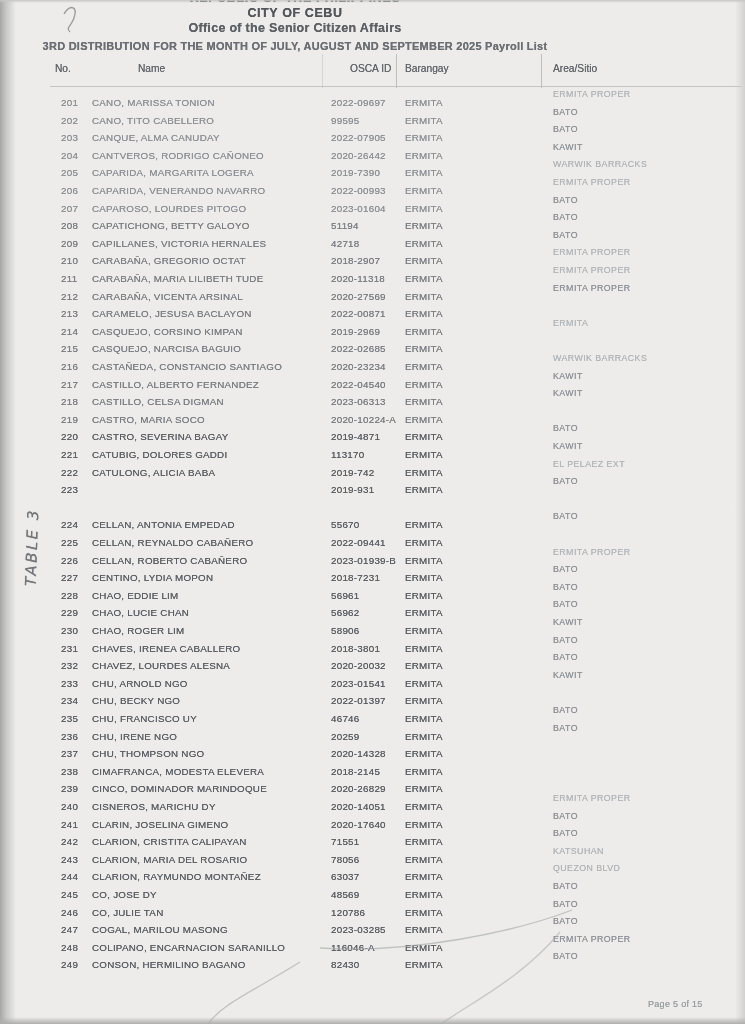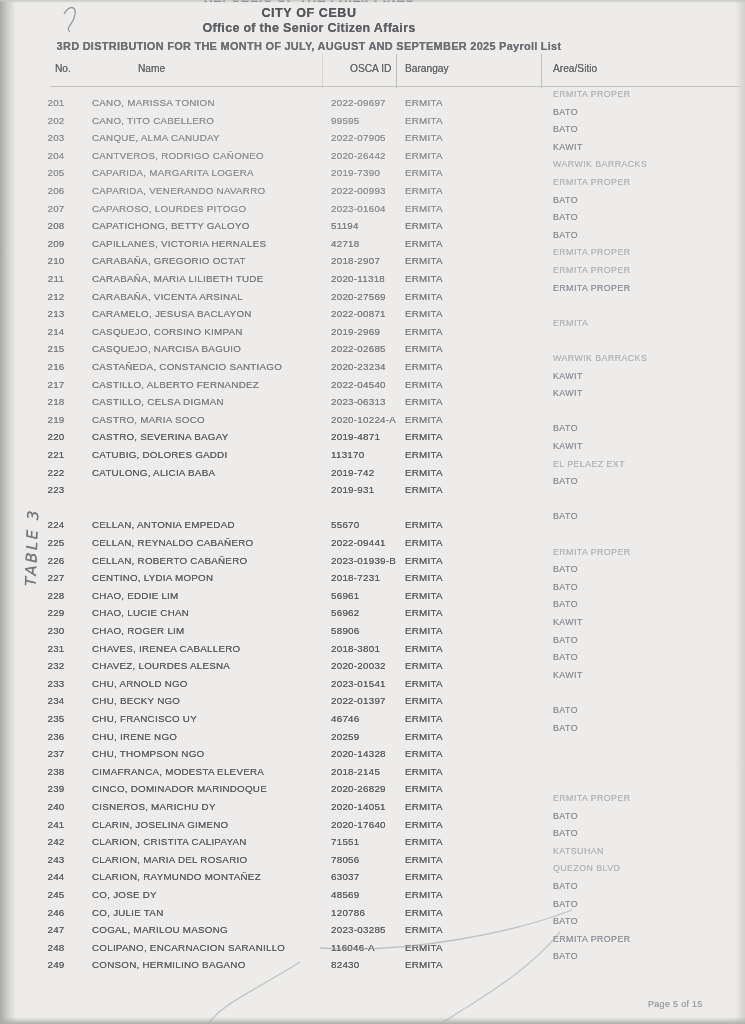--- a/index.html
+++ b/index.html
@@ -18,21 +18,21 @@
   }
   .edge-left{position:absolute;left:0;top:0;width:16px;height:100%;
     background:linear-gradient(to right,#a7a7a5,#c9c9c7 40%,rgba(237,236,234,0));}
   .edge-right{position:absolute;right:0;top:0;width:10px;height:100%;
     background:linear-gradient(to left,#d2d1cf,rgba(237,236,234,0));}
   .edge-bottom{position:absolute;left:0;bottom:0;width:100%;height:7px;
     background:linear-gradient(to top,#aeaeac,rgba(237,236,234,0));}
   .edge-top{position:absolute;left:0;top:0;width:100%;height:3px;
     background:linear-gradient(to bottom,#c6c6c4,rgba(237,236,234,0));}
 
-  .hdr{position:absolute;left:14px;width:590px;text-align:center;font-weight:bold;
+  .hdr{position:absolute;left:0;width:590px;text-align:center;font-weight:bold;
     text-shadow:0 0 .6px currentColor;}
   .hdr-1{top:-9px;font-size:12.5px;color:#5a5e62;letter-spacing:.6px;}
   .hdr-2{top:6px;font-size:12.5px;color:#53575b;letter-spacing:.6px;}
   .hdr-3{top:21px;font-size:12.5px;color:#5d6165;letter-spacing:.3px;}
   .hdr-4{top:40px;font-size:11px;color:#6b6f74;letter-spacing:.25px;}
 
   .colhead{position:absolute;top:63px;font-size:10.2px;color:#63676b;
     text-shadow:0 0 .5px currentColor;}
   .ch-no{left:55px;}
   .ch-name{left:92px;padding-left:46px;}
@@ -42,21 +42,21 @@
 
   .vrule{position:absolute;top:54px;height:34px;width:1px;background:#bdbdbb;}
   .vr-1{left:322px;opacity:.5;}
   .vr-2{left:396px;}
   .vr-3{left:541px;}
   .hrule{position:absolute;top:86px;left:50px;width:692px;height:1px;background:#c3c3c1;}
 
   .row{position:absolute;left:0;width:745px;height:17.6px;
     font-size:9.8px;letter-spacing:.25px;text-shadow:0 0 .55px currentColor;}
   .cell{position:absolute;top:0;white-space:pre-line;}
-  .c-no{left:39px;width:34px;text-align:center;}
+  .c-no{left:61px;width:34px;}
   .c-name{left:92px;width:238px;line-height:12.6px;}
   .c-osca{left:331px;width:78px;}
   .c-brgy{left:405px;width:92px;}
   .c-area{left:553px;width:185px;transform:translateY(-8px);
     font-size:8.8px;letter-spacing:.45px;color:#8f9399;}
   .c-area.faint{color:#b2b6ba;}
   .t1{color:#8d9196;}
   .t2{color:#7b7f84;}
   .t3{color:#5b5f64;}
 

